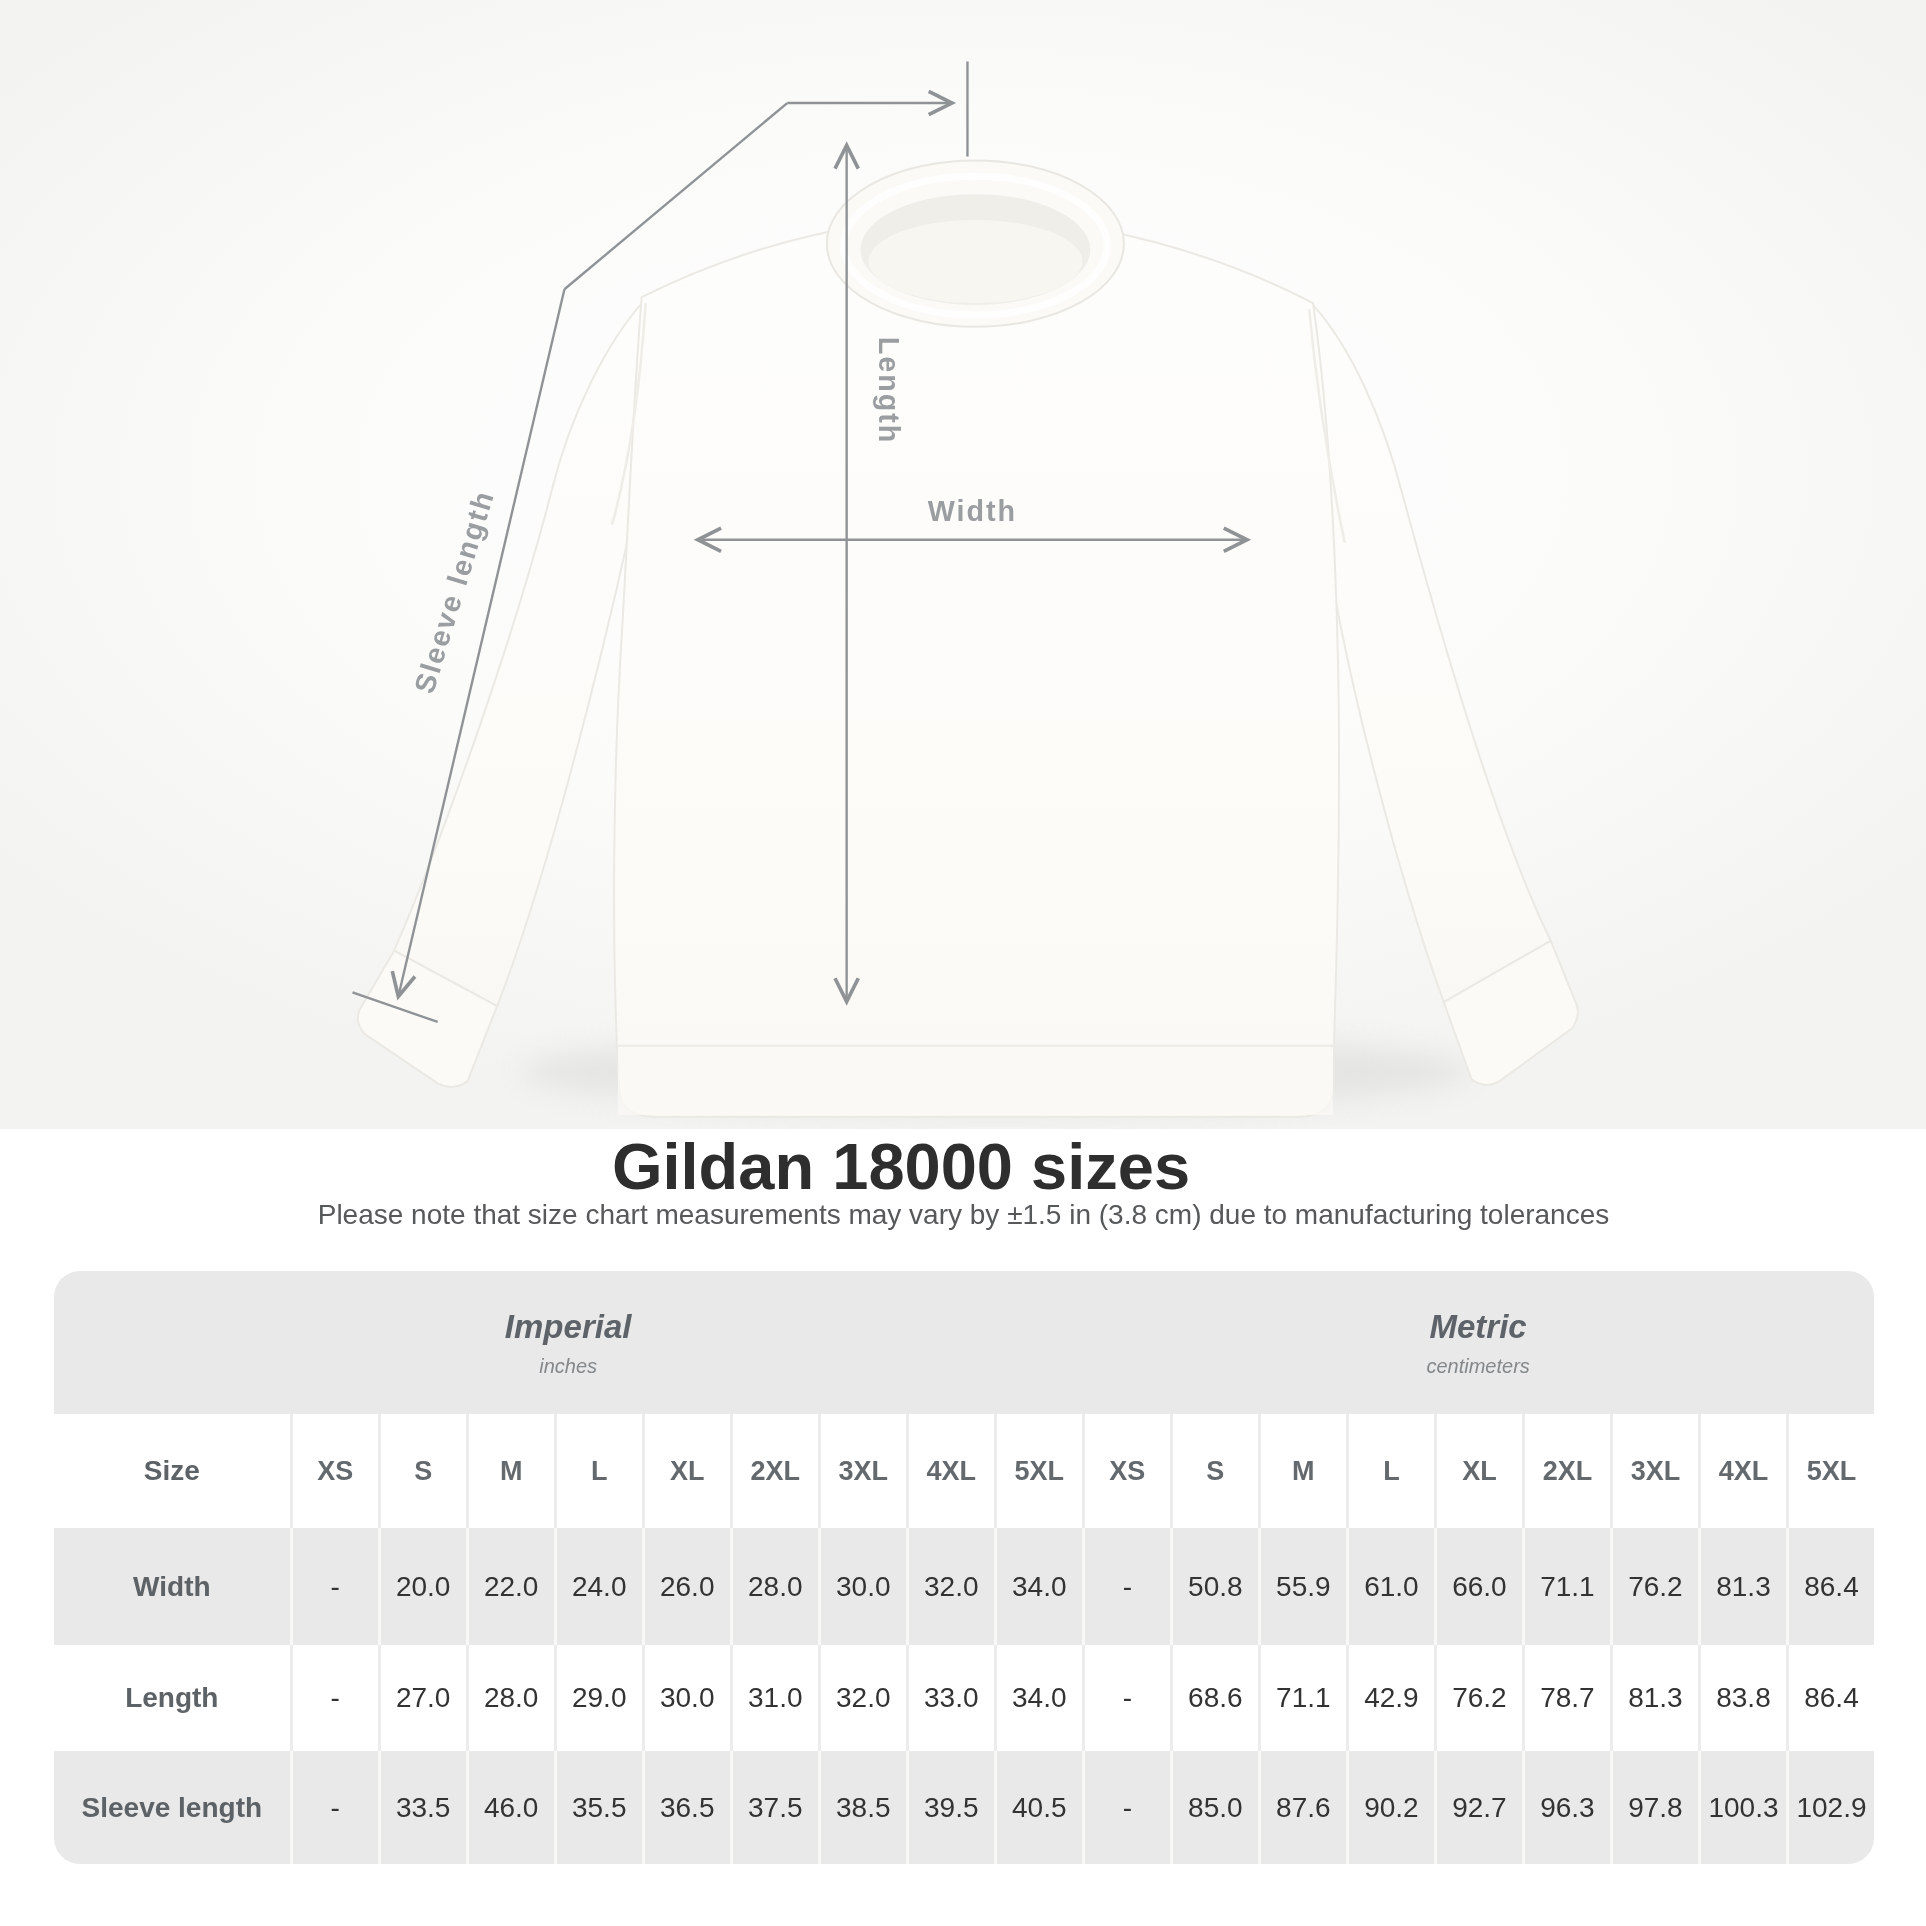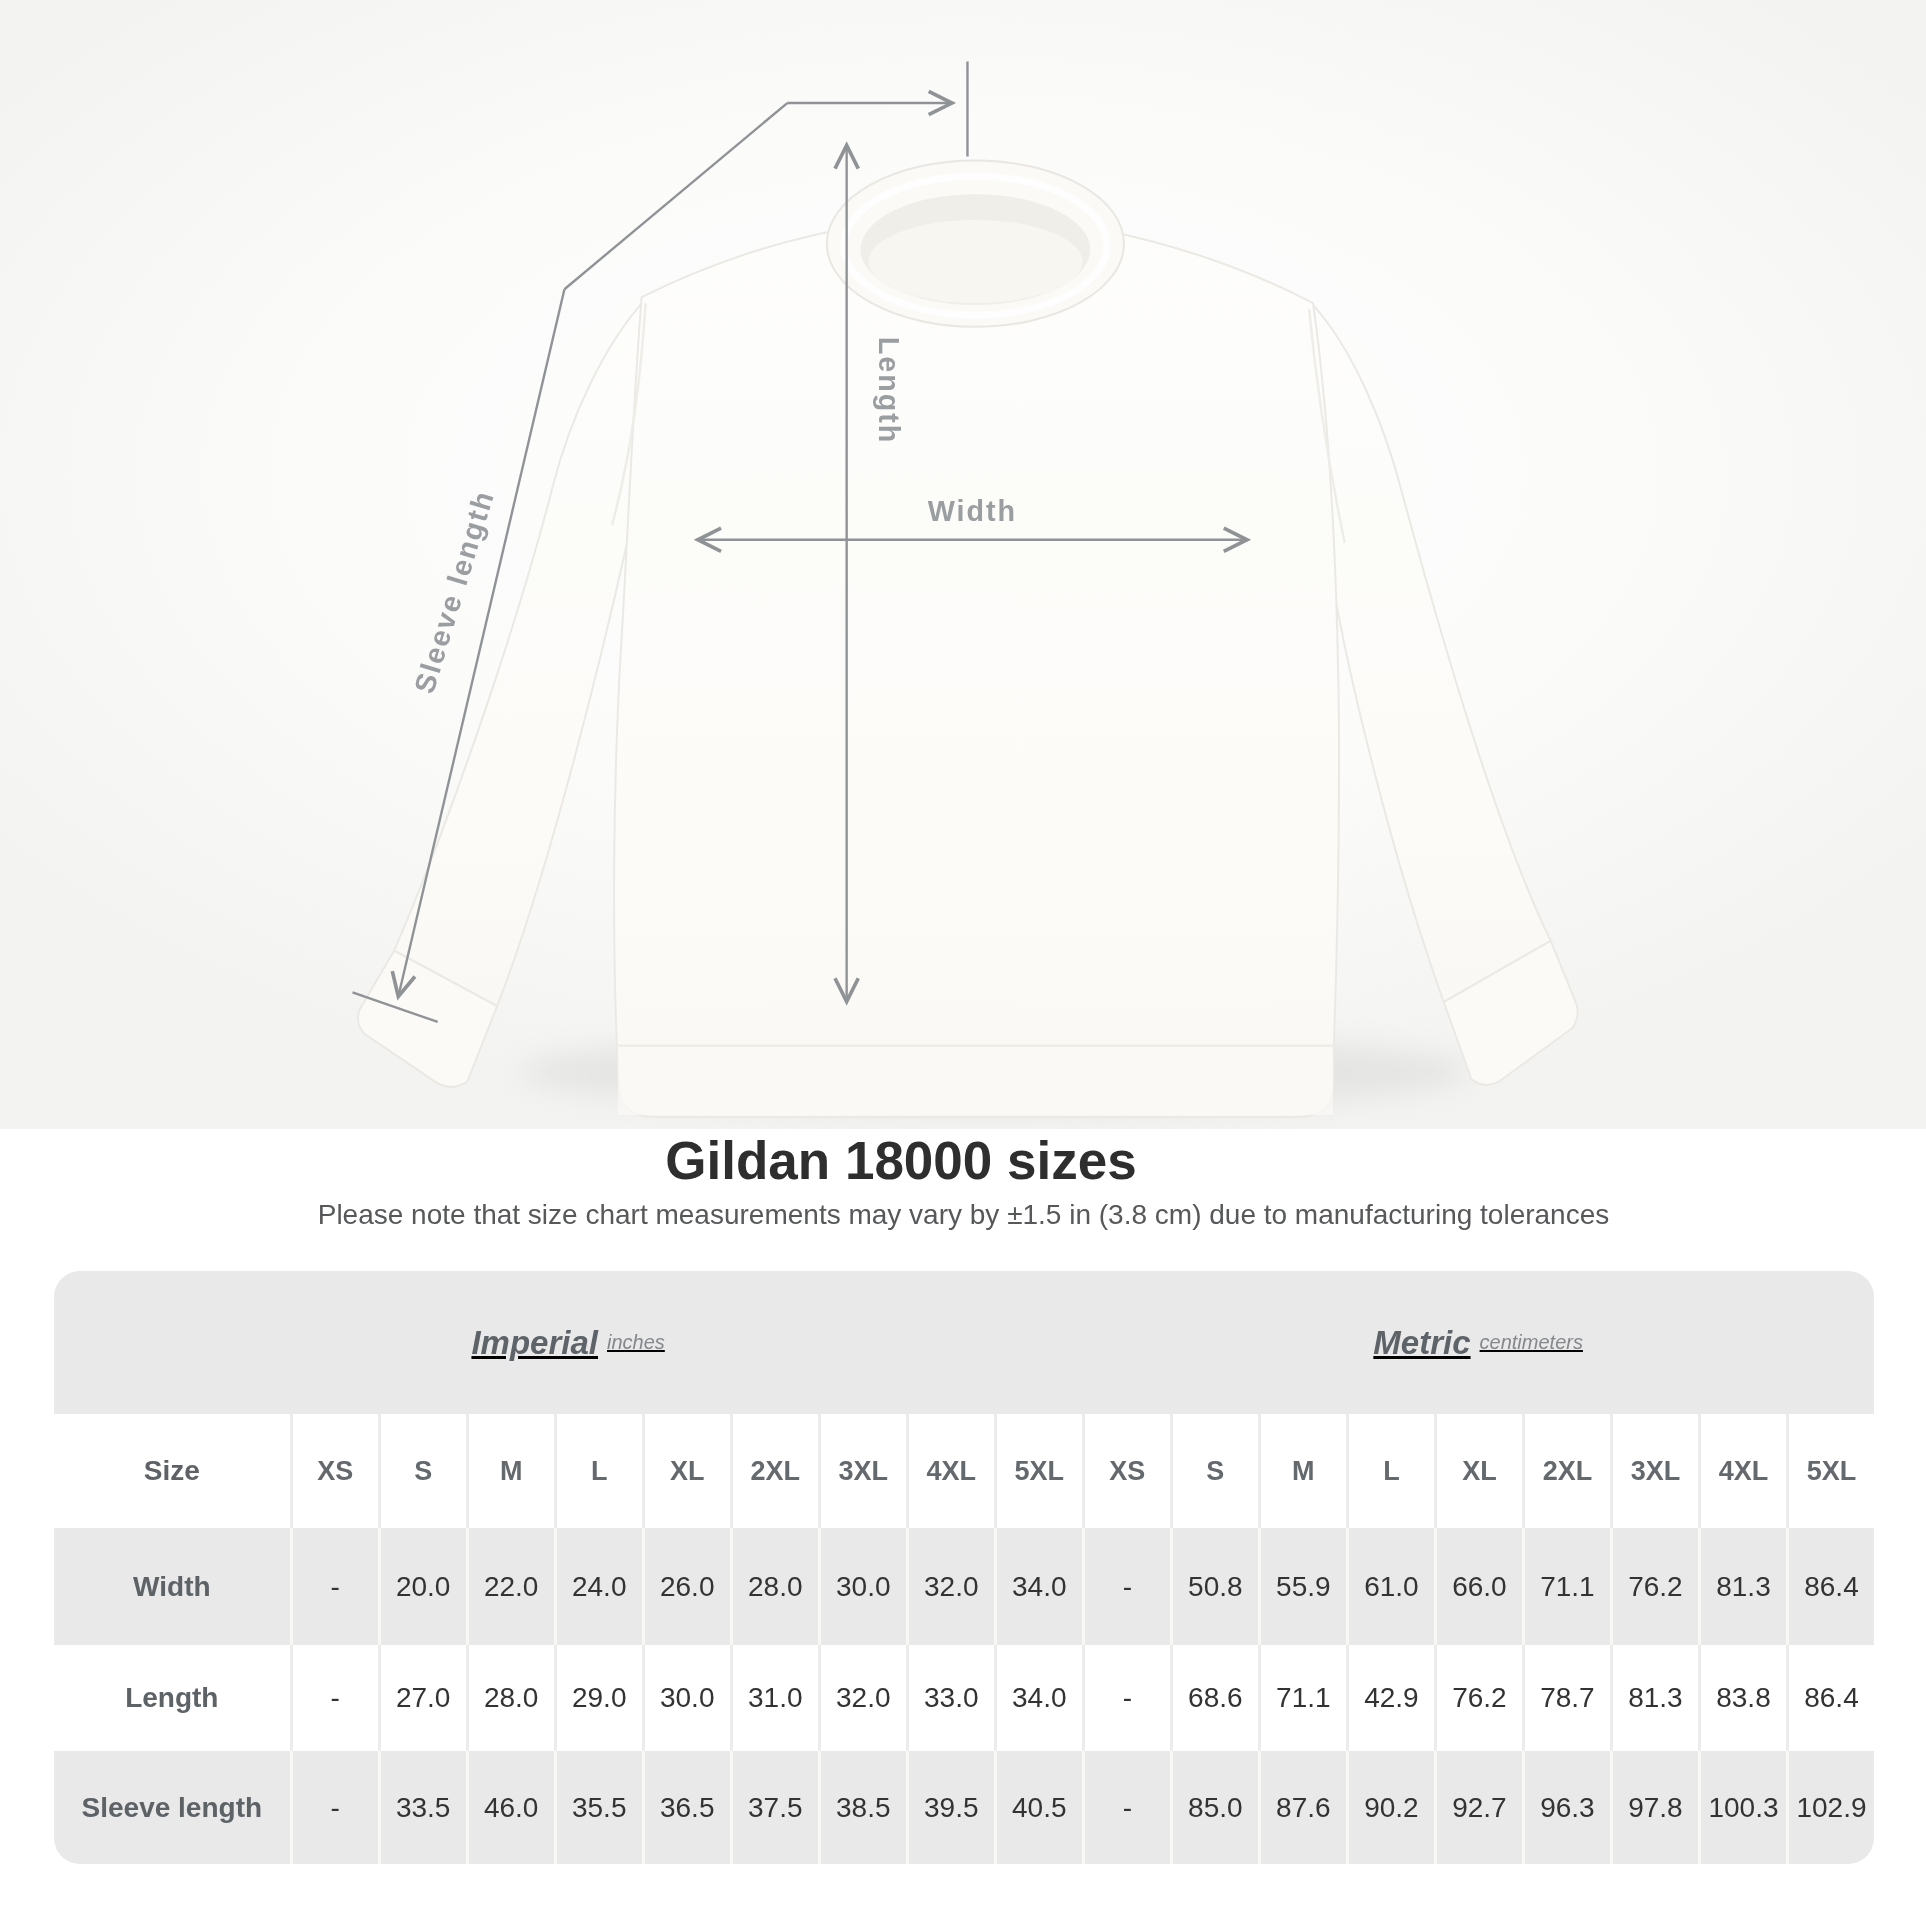--- a/index.html
+++ b/index.html
@@ -19,34 +19,34 @@
   .meas-line{stroke:#8f9396;stroke-width:2.4;fill:none;}
   .meas-label{
     fill:#9a9ea1;font-weight:bold;font-size:29px;letter-spacing:2px;
     font-family:"Liberation Sans","DejaVu Sans",sans-serif;
   }
   .seam{stroke:#efede8;stroke-width:2.5;fill:none;}
 
   
   .title{
     position:absolute;left:0;top:1133px;width:1802px;margin:0;
-    text-align:center;font-size:53px;font-weight:bold;color:#2e2e2e;line-height:1.05;
+    text-align:center;font-size:65px;font-weight:bold;color:#2e2e2e;line-height:1.05;
   }
   .subtitle{
     position:absolute;left:0;top:1200px;width:1927px;margin:0;
     text-align:center;font-size:28px;color:#57585a;line-height:1.1;
   }
 
   
   .size-table{
     position:absolute;left:54px;top:1271px;width:1820px;height:593px;
     border-radius:26px;overflow:hidden;background:#ffffff;
   }
   .unit-band{display:flex;height:143px;background:#e9e9e9;}
-  .unit-group{display:flex;flex-direction:row;justify-content:center;align-items:center;gap:9px;text-decoration:underline;}
+  .unit-group{display:flex;flex-direction:column;justify-content:center;align-items:center;gap:9px;}
   .unit-group.imperial{width:56.5%;}
   .unit-group.metric{width:43.5%;}
   .unit-title{font-size:33px;font-weight:bold;font-style:italic;color:#5d6368;}
   .unit-sub{font-size:20px;font-style:italic;color:#84888b;}
 
   .grid-row{display:grid;grid-template-columns:238fr repeat(18, 88.9fr);}
   .grid-row.white{background:#ffffff;}
   .grid-row.gray{background:#e9e9e9;}
   .row-header{height:114px;}
   .row-0{height:117px;}

